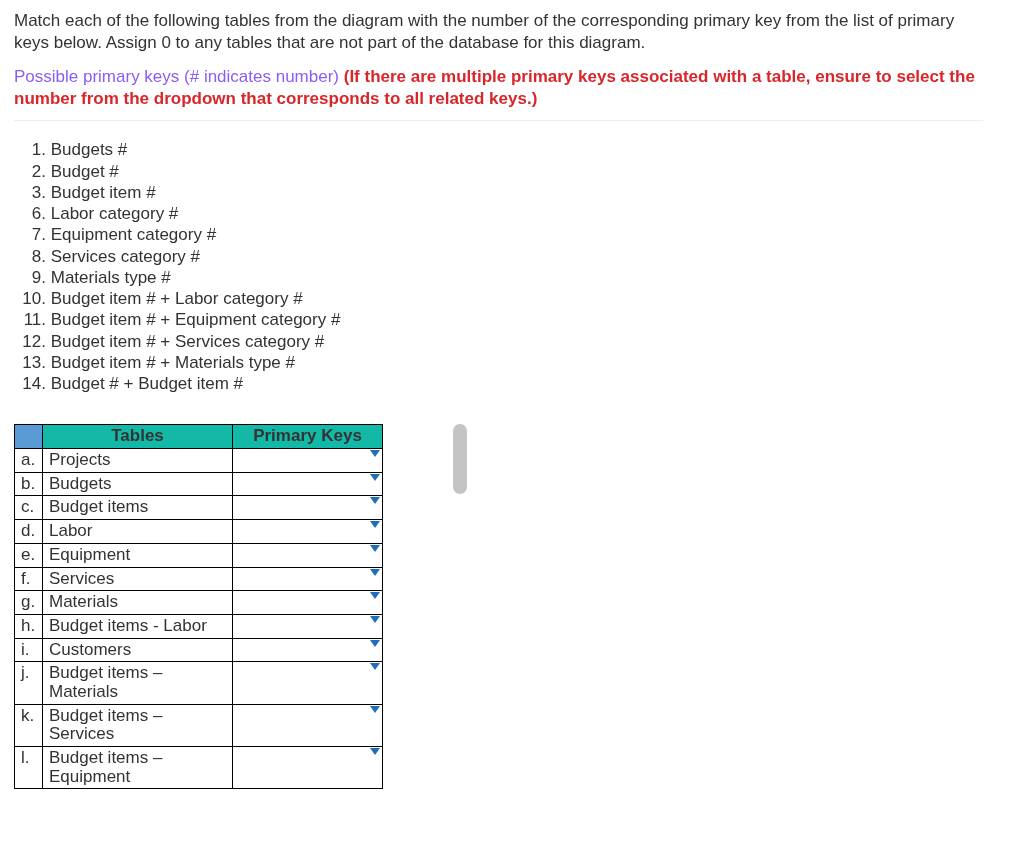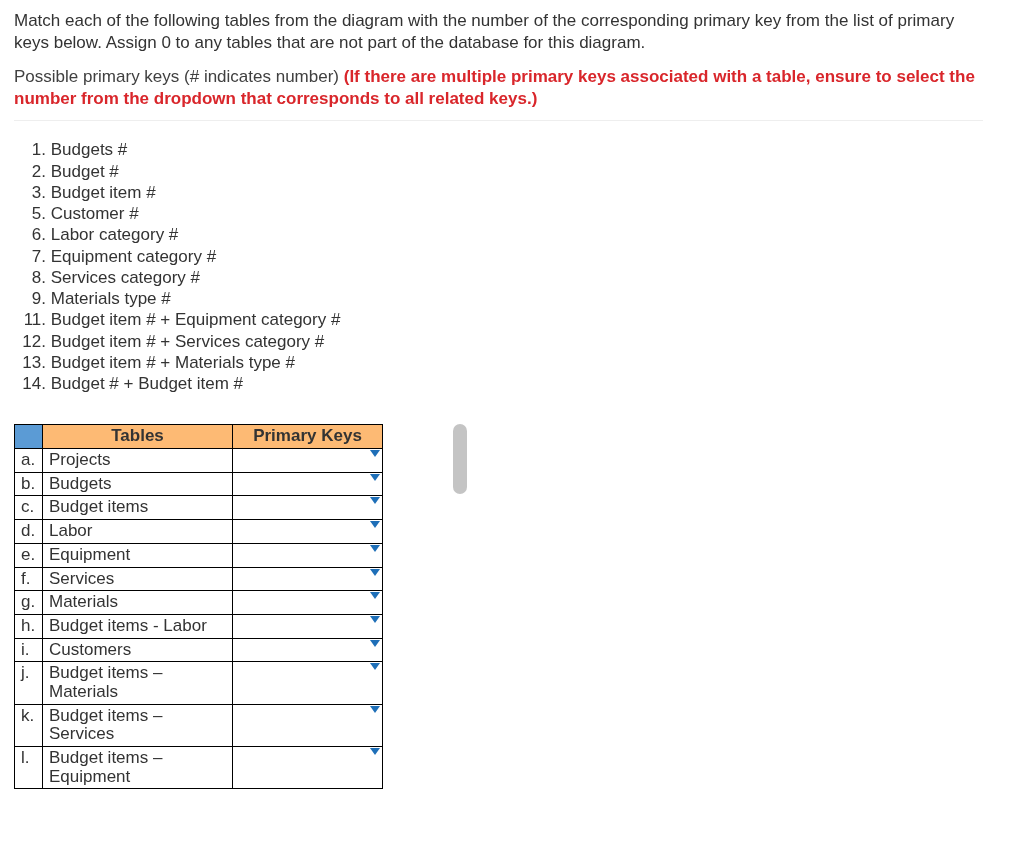--- a/index.html
+++ b/index.html
@@ -20,21 +20,21 @@
     line-height: 1.3;
     margin-bottom: 12px;
   }
   .sub-instructions {
     font-size: 17px;
     line-height: 1.3;
     padding-bottom: 10px;
     border-bottom: 1px solid #eee;
     margin-bottom: 18px;
   }
-  .sub-instructions .black-part { color: #404040; }
+  .sub-instructions .black-part { color: #8b5cf6; }
   .sub-instructions .red-part {
     color: #d9262b;
     font-weight: 700;
   }
   ol.key-list {
     list-style: none;
     padding: 0;
     margin: 0 0 30px 8px;
     font-size: 17px;
     line-height: 1.25;
@@ -61,21 +61,21 @@
     font-size: 17px;
     line-height: 1.1;
   }
   table.match-table th, table.match-table td {
     border: 1px solid #000;
     padding: 2px 6px;
     vertical-align: top;
     box-sizing: border-box;
   }
   table.match-table th {
-    background: #fdba74;
+    background: #14b8a6;
     font-weight: 700;
     text-align: center;
   }
   table.match-table th.corner {
     background: #5b9bd5;
     width: 28px;
   }
   table.match-table th.tables-head { width: 190px; }
   table.match-table th.pk-head { width: 150px; }
   table.match-table td.letter {
@@ -135,25 +135,25 @@
   <div class="instructions">Match each of the following tables from the diagram with the number of the corresponding primary key from the list of primary keys below. Assign 0 to any tables that are not part of the database for this diagram.</div>
 
   <div class="sub-instructions">
     <span class="black-part">Possible primary keys (# indicates number) </span><span class="red-part">(If there are multiple primary keys associated with a table, ensure to select the number from the dropdown that corresponds to all related keys.)</span>
   </div>
 
   <ol class="key-list">
     <li><span class="num">1.</span> <span class="txt">Budgets #</span></li>
     <li><span class="num">2.</span> <span class="txt">Budget #</span></li>
     <li><span class="num">3.</span> <span class="txt">Budget item #</span></li>
-    <li><span class="num">5.</span> <span class="txt">Customer #</span></li>
     <li><span class="num">6.</span> <span class="txt">Labor category #</span></li>
     <li><span class="num">7.</span> <span class="txt">Equipment category #</span></li>
     <li><span class="num">8.</span> <span class="txt">Services category #</span></li>
     <li><span class="num">9.</span> <span class="txt">Materials type #</span></li>
+    <li><span class="num">10.</span> <span class="txt">Budget item # + Labor category #</span></li>
     <li><span class="num">11.</span> <span class="txt">Budget item # + Equipment category #</span></li>
     <li><span class="num">12.</span> <span class="txt">Budget item # + Services category #</span></li>
     <li><span class="num">13.</span> <span class="txt">Budget item # + Materials type #</span></li>
     <li><span class="num">14.</span> <span class="txt">Budget # + Budget item #</span></li>
   </ol>
 
   <div class="bottom-area">
 
     <table class="match-table">
       <tbody>

